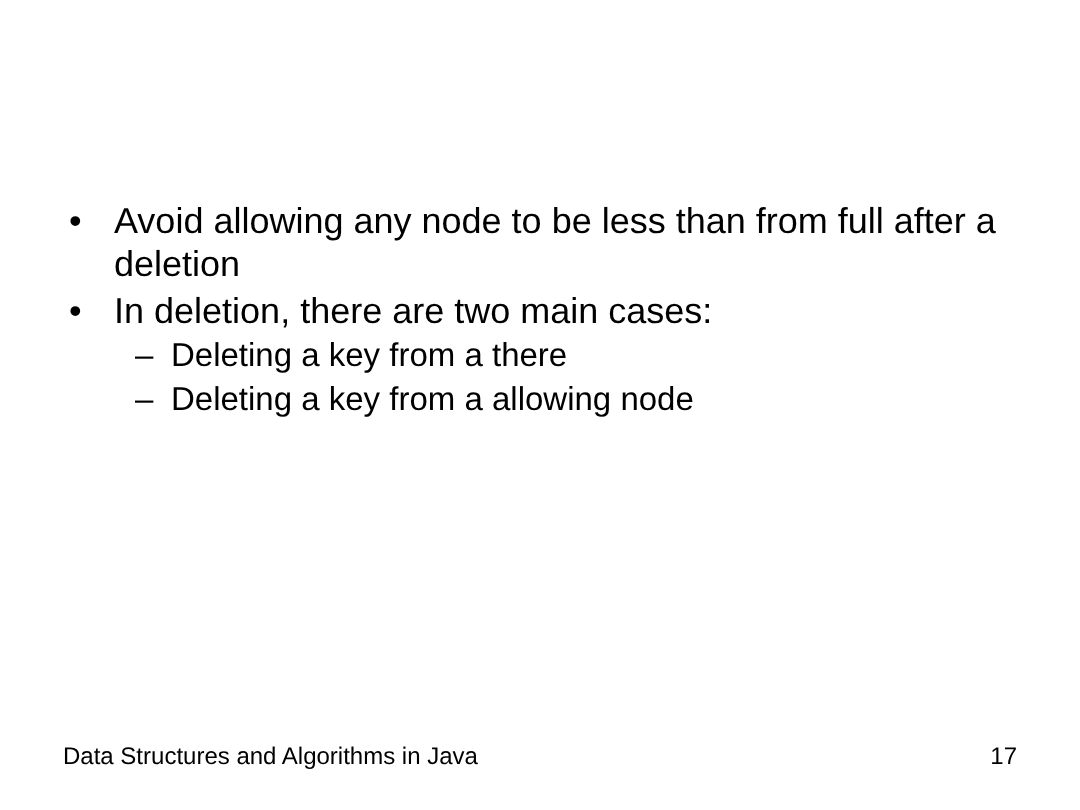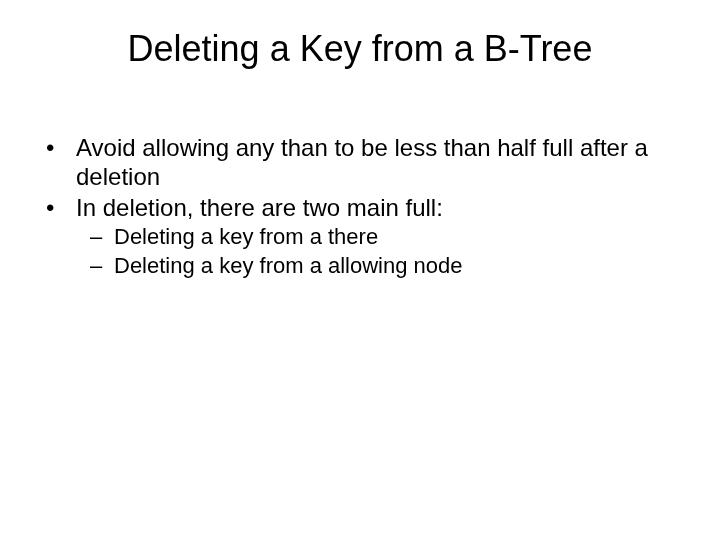--- a/index.html
+++ b/index.html
@@ -71,35 +71,38 @@
     display: flex;
     justify-content: space-between;
     font-size: 16px;
   }
 </style>
 </head>
 <body>
 
 <div class="slide">
 
-  <div class="title">Deleting a Key from a B-Tree</div>
 
   <div class="body">
     <div class="bullet-l1">
       <div class="marker">•</div>
-      <div class="text">Avoid allowing any than to be less than half full after a deletion</div>
+      <div class="text">Avoid allowing any node to be less than from full after a deletion</div>
     </div>
     <div class="bullet-l1">
       <div class="marker">•</div>
-      <div class="text">In deletion, there are two main full:</div>
+      <div class="text">In deletion, there are two main cases:</div>
     </div>
     <div class="bullet-l2">
       <div class="marker">–</div>
       <div class="text">Deleting a key from a there</div>
     </div>
     <div class="bullet-l2">
       <div class="marker">–</div>
       <div class="text">Deleting a key from a allowing node</div>
     </div>
   </div>
 
+  <div class="footer">
+    <div>Data Structures and Algorithms in Java</div>
+    <div>17</div>
+  </div>
 
 </div>
 
 </body></html>

